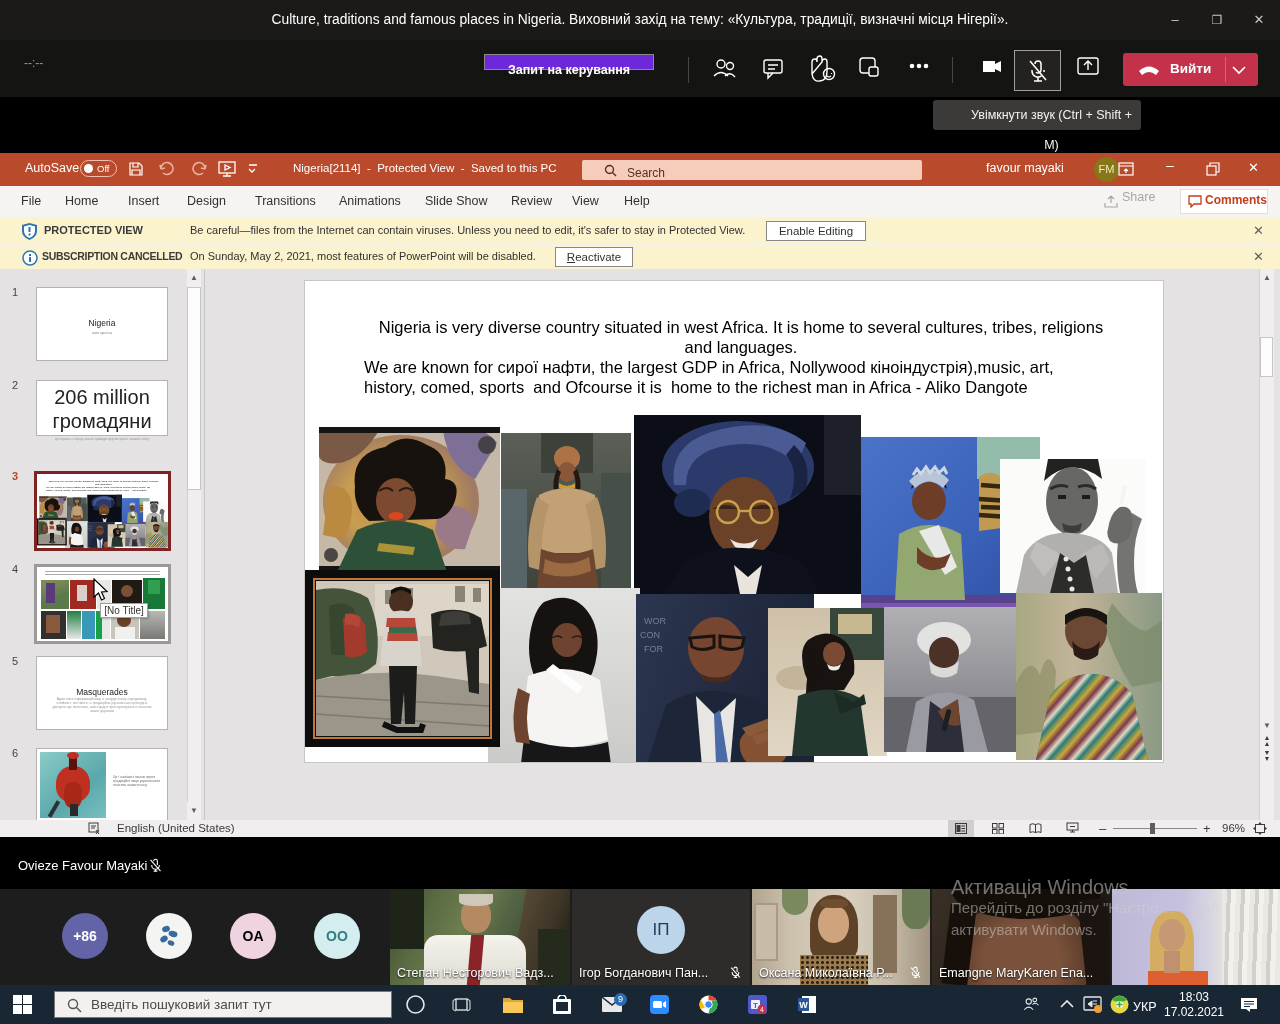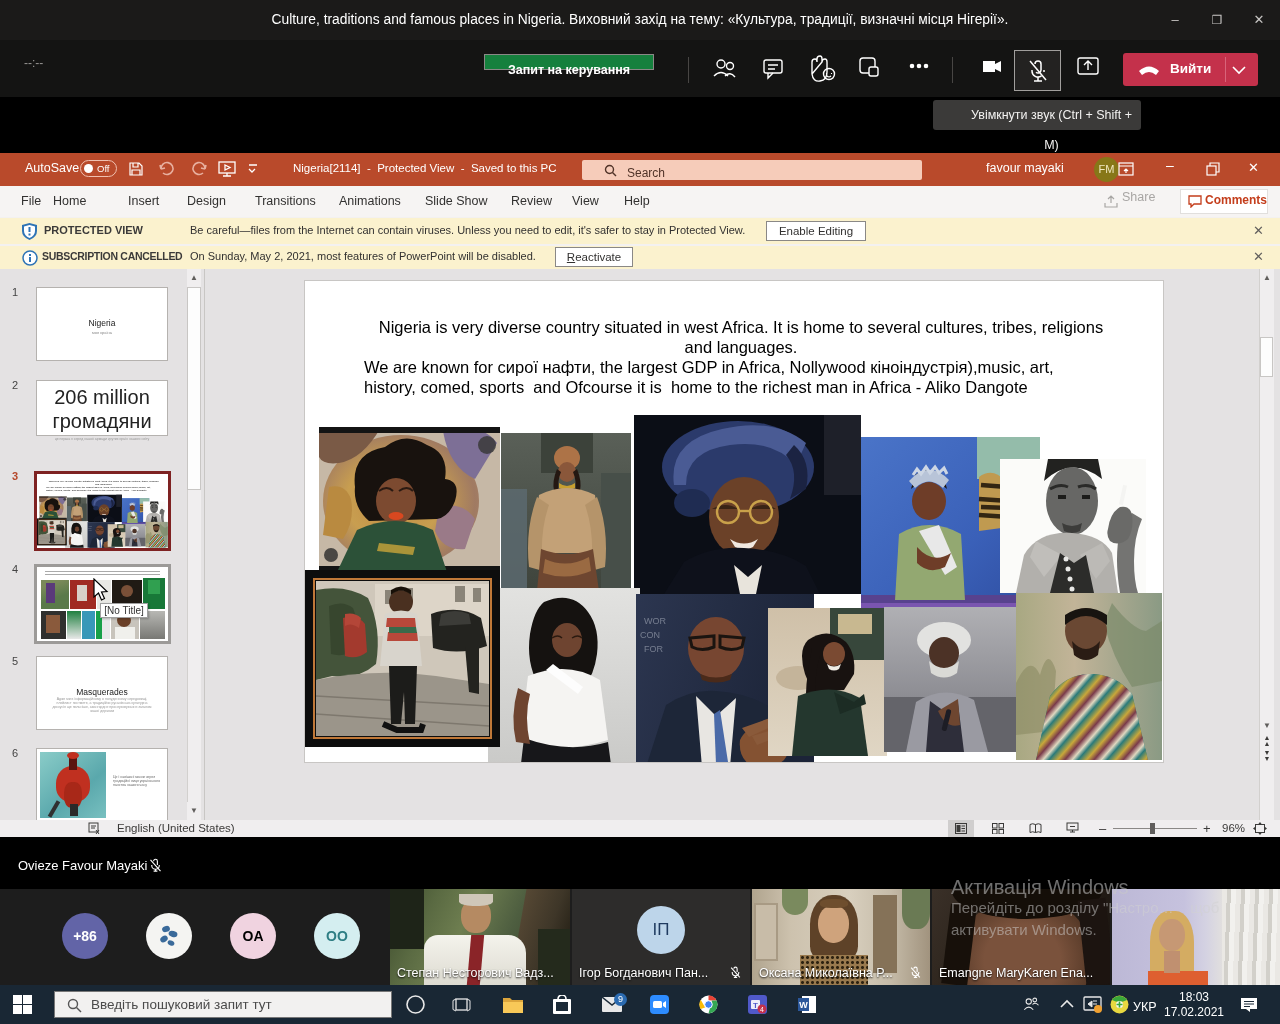--- a/index.html
+++ b/index.html
@@ -5,21 +5,21 @@
 * { margin:0; padding:0; box-sizing:border-box; }
 html,body { width:1280px; height:1024px; overflow:hidden; background:#000; font-family:"Liberation Sans",sans-serif; }
 .abs { position:absolute; }
 #root { position:relative; width:1280px; height:1024px; background:#000; }
 
 
 #t-title { left:0; top:0; width:1280px; height:40px; background:#1b1a19; color:#fff; font-size:13.8px; text-align:center; line-height:40px; }
 #t-ctrl { left:0; top:40px; width:1280px; height:57px; background:#141413; }
 .wbtn { color:#c8c6c4; font-size:13px; top:0; height:40px; line-height:40px; text-align:center; width:34px; }
 #t-timer { left:24px; top:56px; color:#979593; font-size:12px; }
-#t-reqbtn { left:484px; top:54px; width:170px; height:16px; border:1px solid #8a8886; background:#15803d; color:#fff; font-size:12.5px; font-weight:bold; text-align:center; line-height:30px; }
+#t-reqbtn { left:484px; top:54px; width:170px; height:16px; border:1px solid #8a8886; background:#6d28d9; color:#fff; font-size:12.5px; font-weight:bold; text-align:center; line-height:30px; }
 .tsep { top:57px; width:1px; height:26px; background:#484644; }
 #t-tooltip { left:933px; top:100px; width:208px; height:30px; background:#3b3a39; border-radius:3px; color:#f3f2f1; font-size:12.5px; text-align:center; line-height:30px;padding-left:29px; }
 #t-leave { left:1123px; top:53px; width:135px; height:33px; background:#c4314b; border-radius:3px; color:#fff; }
 #t-leave .txt { position:absolute; left:47px; top:8px; font-size:13.5px; font-weight:bold; }
 #t-leave .dv { position:absolute; left:102px; top:4px; width:1px; height:25px; background:#d8647a; }
 #micbox { left:1014px; top:50px; width:47px; height:41px; border:1px solid #a19f9d; background:#232221; }
 
 
 #ppt-title { left:0; top:153px; width:1280px; height:33px; background:#b94a2b; color:#fff; }
 #ppt-search { left:582px; top:160px; width:340px; height:20px; background:#f6ccba; border-radius:2px; color:#503328; font-size:12px; line-height:20px; }
@@ -398,21 +398,21 @@
 <div id="ppt-search" class="abs">
   <svg class="abs" style="left:22px; top:4px;" width="13" height="13" viewBox="0 0 13 13" fill="none" stroke="#503328" stroke-width="1.4">
         <circle cx="5.5" cy="5.5" r="4"></circle>
         <line x1="8.5" y1="8.5" x2="12" y2="12"></line>
       </svg>
   <span class="abs" style="left:45px; top:3px;">Search</span>
 </div>
 
 <div id="ribbon" class="abs">
   <span class="rtab" style="left:21px;">File</span>
-  <span class="rtab" style="left:53px;">Home</span>
+  <span class="rtab" style="left:65px;">Home</span>
   <span class="rtab" style="left:128px;">Insert</span>
   <span class="rtab" style="left:187px;">Design</span>
   <span class="rtab" style="left:255px;">Transitions</span>
   <span class="rtab" style="left:339px;">Animations</span>
   <span class="rtab" style="left:425px;">Slide Show</span>
   <span class="rtab" style="left:511px;">Review</span>
   <span class="rtab" style="left:572px;">View</span>
   <span class="rtab" style="left:624px;">Help</span>
   <svg class="abs" style="left:1104px; top:9px;" width="14" height="13" viewBox="0 0 14 13" fill="none" stroke="#a8a6a4" stroke-width="1.2">
         <path d="M1,8 l0,4 l12,0 l0,-4 M7,1 l0,7 M4,4 l3,-3 l3,3"></path>

